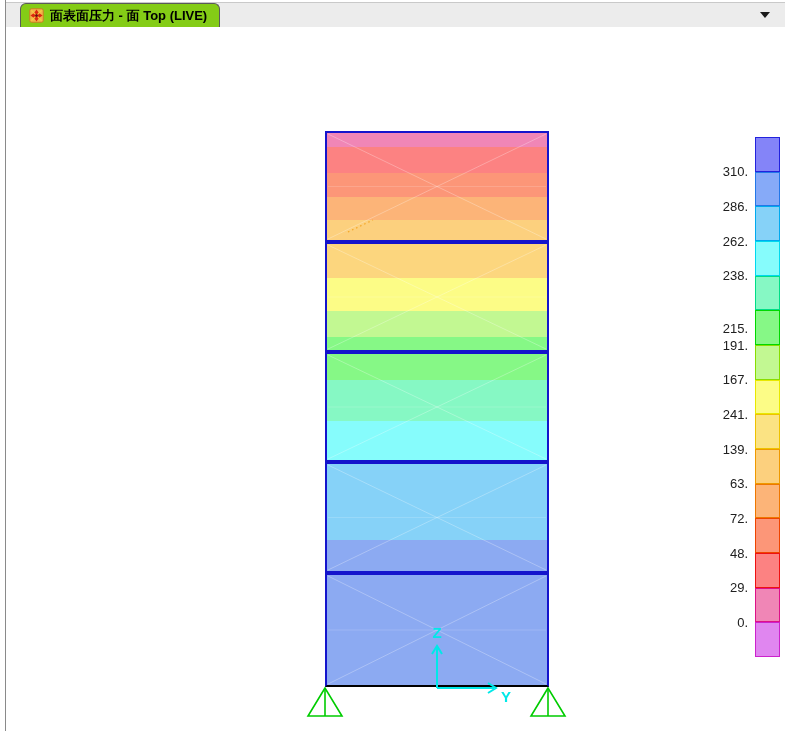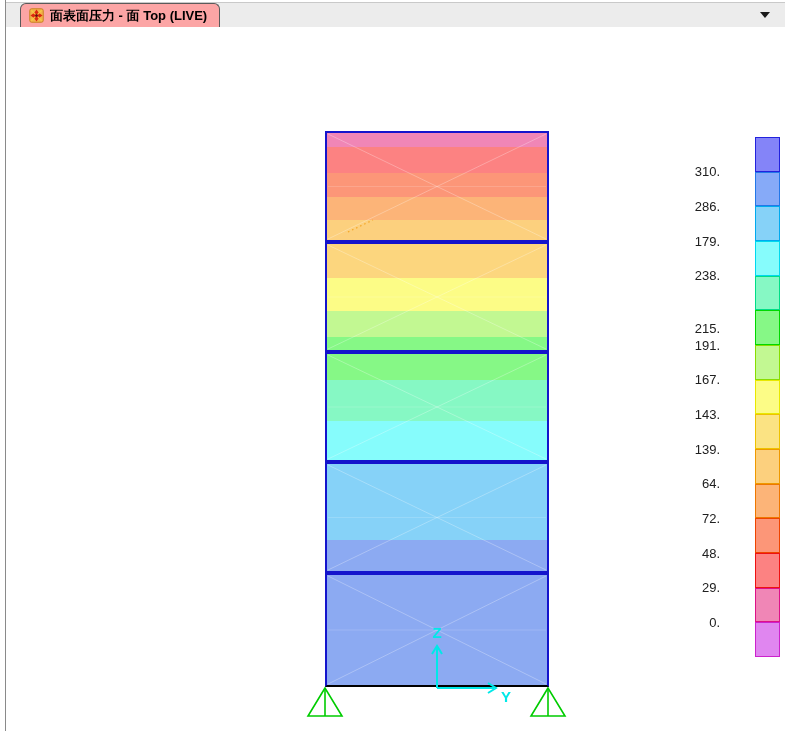--- a/index.html
+++ b/index.html
@@ -10,21 +10,21 @@
   }
   
   .left-gutter-line{position:absolute;left:5px;top:0;width:1px;height:731px;background:#8a8a8a;}
   .tab-strip{
     position:absolute;left:6px;top:2px;width:779px;height:24px;
     background:#ececec;border-top:1px solid #c9c9c9;border-bottom:1px solid #c2c2c2;
   }
   .window-tab{
     position:absolute;left:20px;top:3px;height:24px;box-sizing:border-box;
     display:flex;align-items:center;gap:6px;padding:0 12px 0 8px;
-    background:#fca5a5;border:1px solid #5a5a5a;border-bottom:none;
+    background:#84cc16;border:1px solid #5a5a5a;border-bottom:none;
     border-radius:6px 6px 0 0;z-index:3;cursor:default;
   }
   .window-tab .tab-title{font-size:13px;font-weight:bold;color:#000;white-space:nowrap;}
   .tab-icon{width:15px;height:15px;display:block;}
   .dropdown-btn{
     position:absolute;left:752px;top:6px;width:26px;height:17px;z-index:4;
     display:flex;align-items:center;justify-content:center;cursor:pointer;
   }
   .dropdown-tri{width:0;height:0;border-left:5px solid transparent;border-right:5px solid transparent;border-top:6px solid #1a1a1a;}
   
@@ -34,21 +34,21 @@
   .panel{box-sizing:border-box;border:2px solid #1414cc;display:flex;flex-direction:column;}
   .band{width:100%;}
   .mesh-svg{position:absolute;left:325px;top:131px;width:224px;height:556px;pointer-events:none;}
   .overlay-svg{position:absolute;left:0;top:0;width:785px;height:731px;pointer-events:none;}
   
   .legend-bar{
     position:absolute;left:755px;top:137px;width:25px;height:520px;
     display:flex;flex-direction:column;
   }
   .swatch{flex:1 1 0;box-sizing:border-box;border:1px solid transparent;}
-  .legend-labels{position:absolute;left:652px;top:137px;width:68px;height:520px;}
+  .legend-labels{position:absolute;left:680px;top:137px;width:68px;height:520px;}
   .legend-label{
     position:absolute;right:0;font-size:13px;color:#202020;white-space:nowrap;line-height:17px;
   }
   .axis-text{font-size:15px;font-weight:bold;}
 </style>
 </head>
 <body>
 
 <div class="left-gutter-line"></div>
 <div class="tab-strip"></div>
@@ -152,25 +152,25 @@
     <div class="swatch" style="background: rgb(252, 208, 126); border-color: rgb(238, 153, 0);"></div>
     <div class="swatch" style="background: rgb(252, 180, 120); border-color: rgb(238, 119, 0);"></div>
     <div class="swatch" style="background: rgb(252, 150, 120); border-color: rgb(238, 68, 0);"></div>
     <div class="swatch" style="background: rgb(252, 130, 130); border-color: rgb(238, 17, 17);"></div>
     <div class="swatch" style="background: rgb(240, 134, 182); border-color: rgb(221, 17, 136);"></div>
     <div class="swatch" style="background: rgb(224, 134, 240); border-color: rgb(204, 34, 204);"></div>
   </div>
 <div class="legend-labels">
     <span class="legend-label" style="top: 26.1667px;">310.</span>
     <span class="legend-label" style="top: 60.8333px;">286.</span>
-    <span class="legend-label" style="top: 95.5px;">179.</span>
+    <span class="legend-label" style="top: 95.5px;">262.</span>
     <span class="legend-label" style="top: 130.167px;">238.</span>
     <span class="legend-label" style="top: 164.833px; margin-top: 18px;">215.</span>
     <span class="legend-label" style="top: 199.5px;">191.</span>
     <span class="legend-label" style="top: 234.167px;">167.</span>
-    <span class="legend-label" style="top: 268.833px;">143.</span>
+    <span class="legend-label" style="top: 268.833px;">241.</span>
     <span class="legend-label" style="top: 303.5px;">139.</span>
-    <span class="legend-label" style="top: 338.167px;">64.</span>
+    <span class="legend-label" style="top: 338.167px;">63.</span>
     <span class="legend-label" style="top: 372.833px;">72.</span>
     <span class="legend-label" style="top: 407.5px;">48.</span>
     <span class="legend-label" style="top: 442.167px;">29.</span>
     <span class="legend-label" style="top: 476.833px;">0.</span>
   </div>
 
 </body></html>

